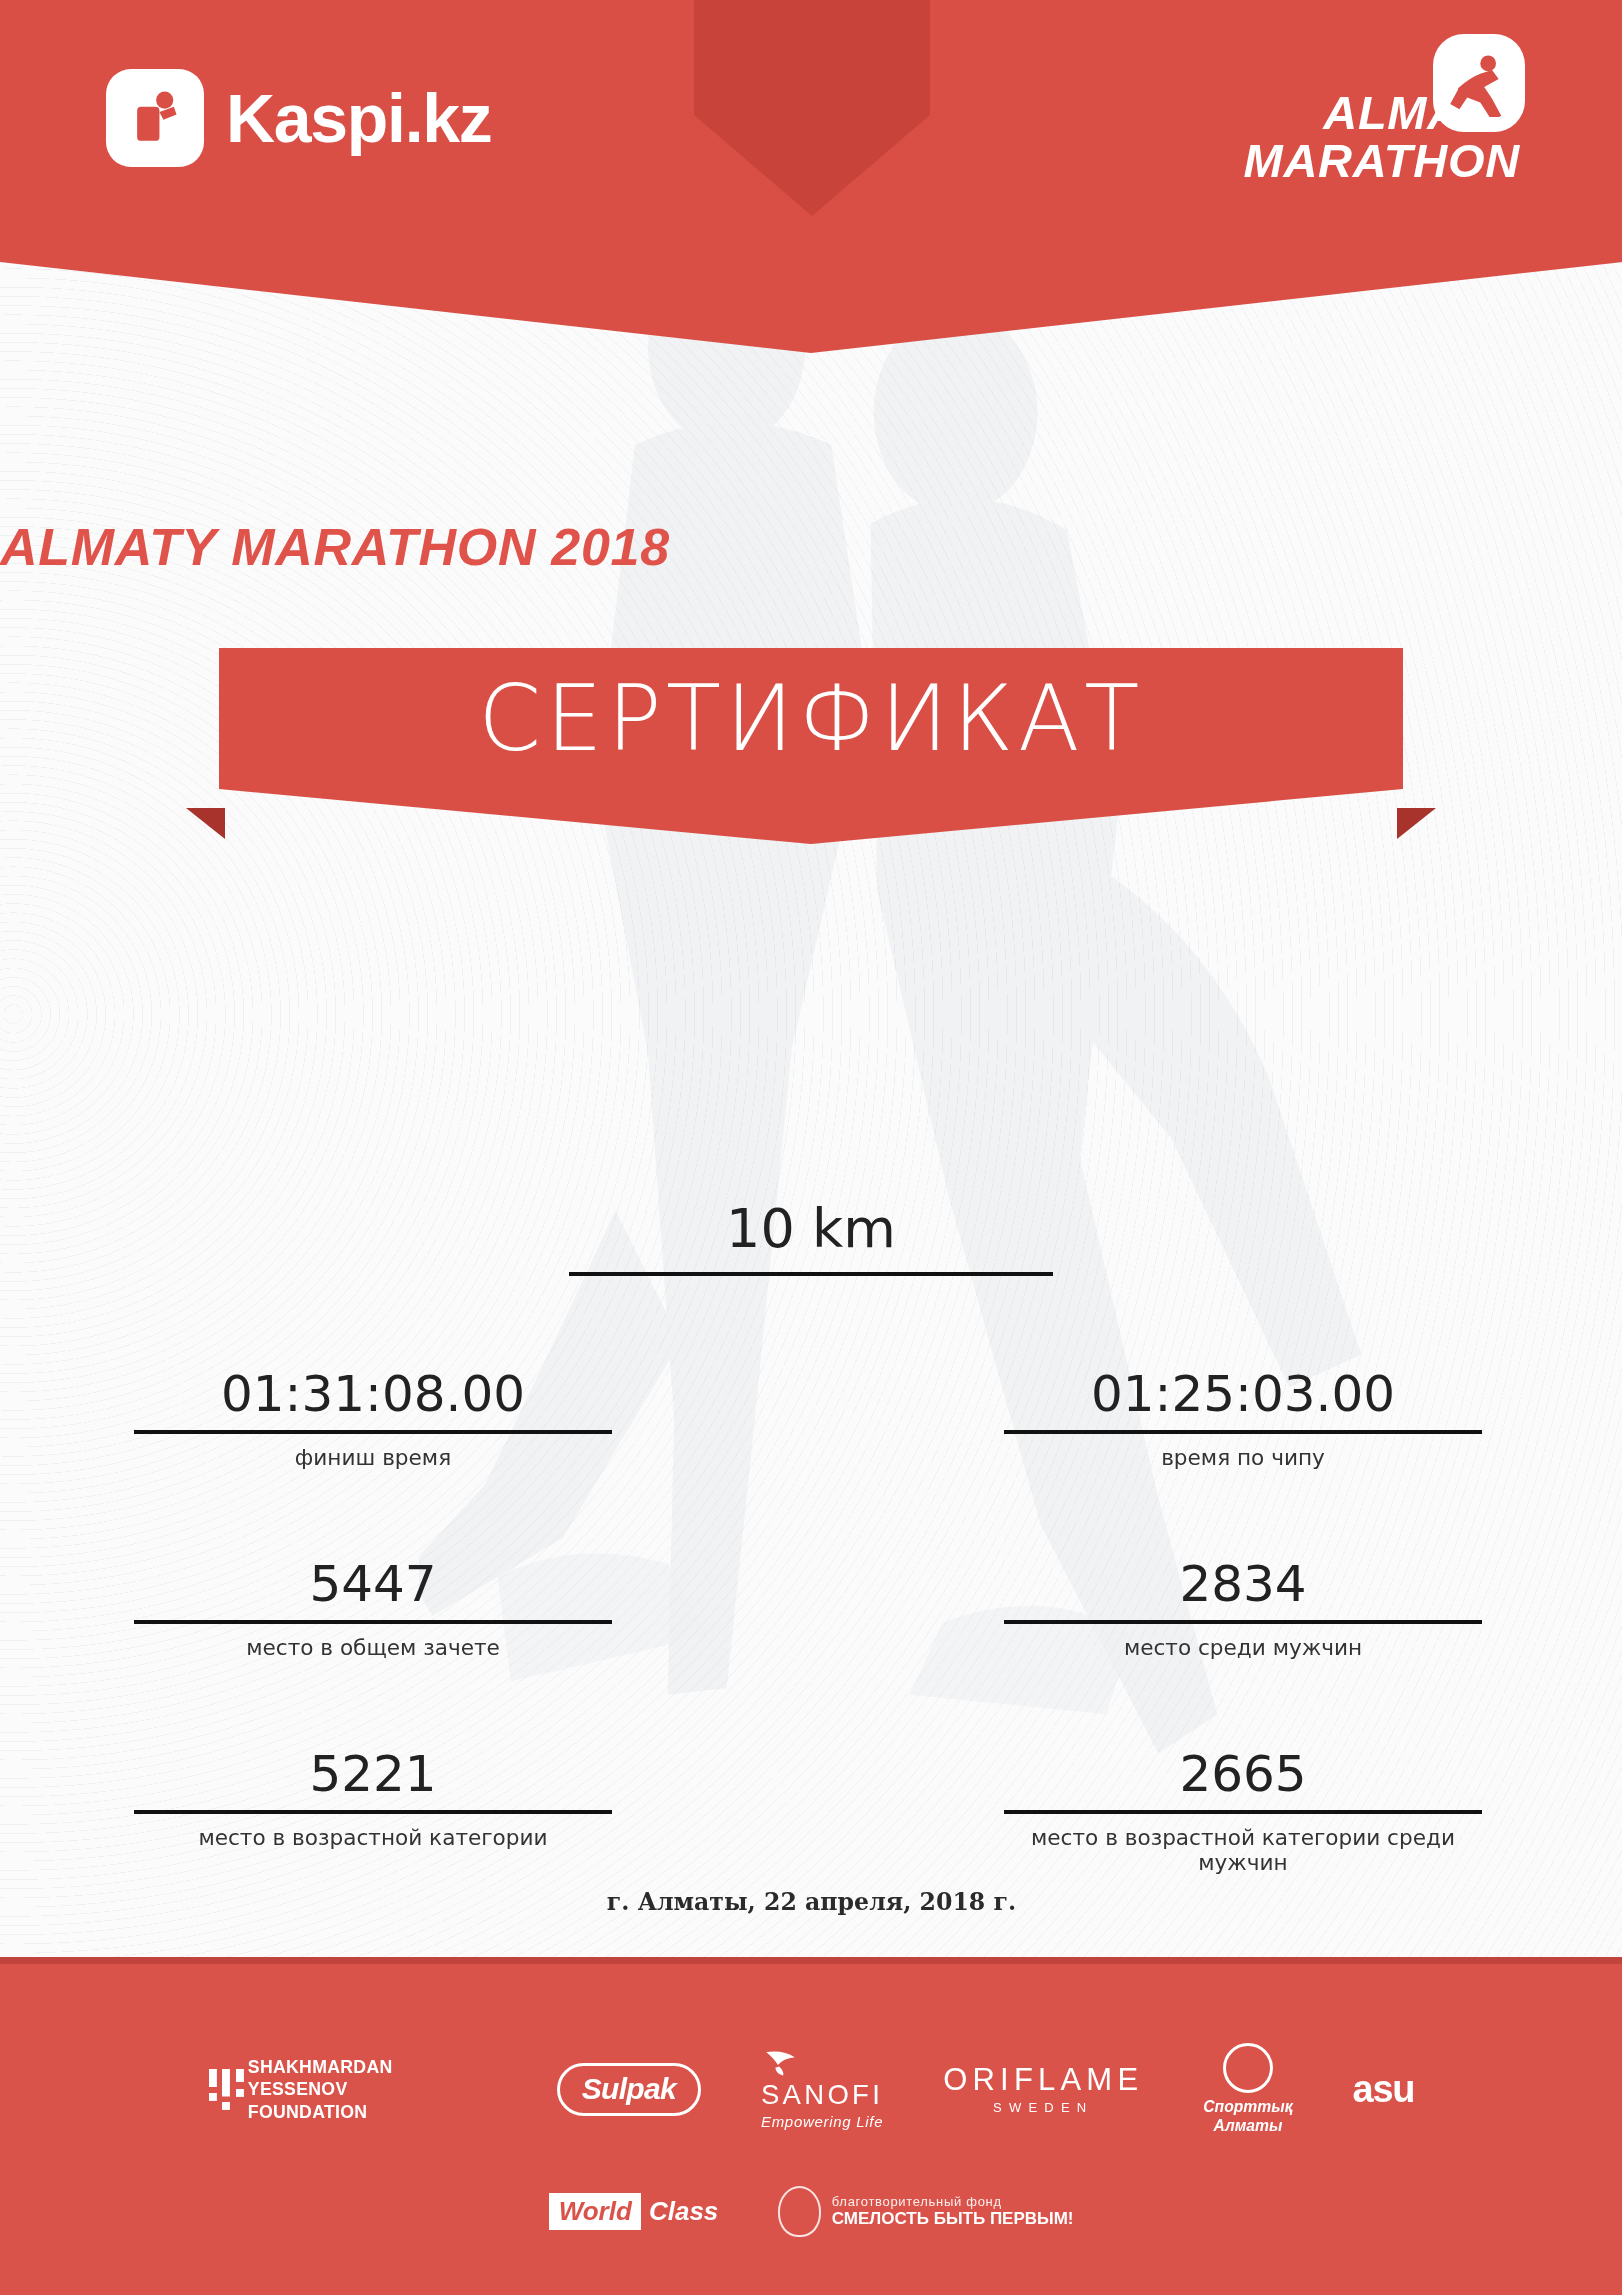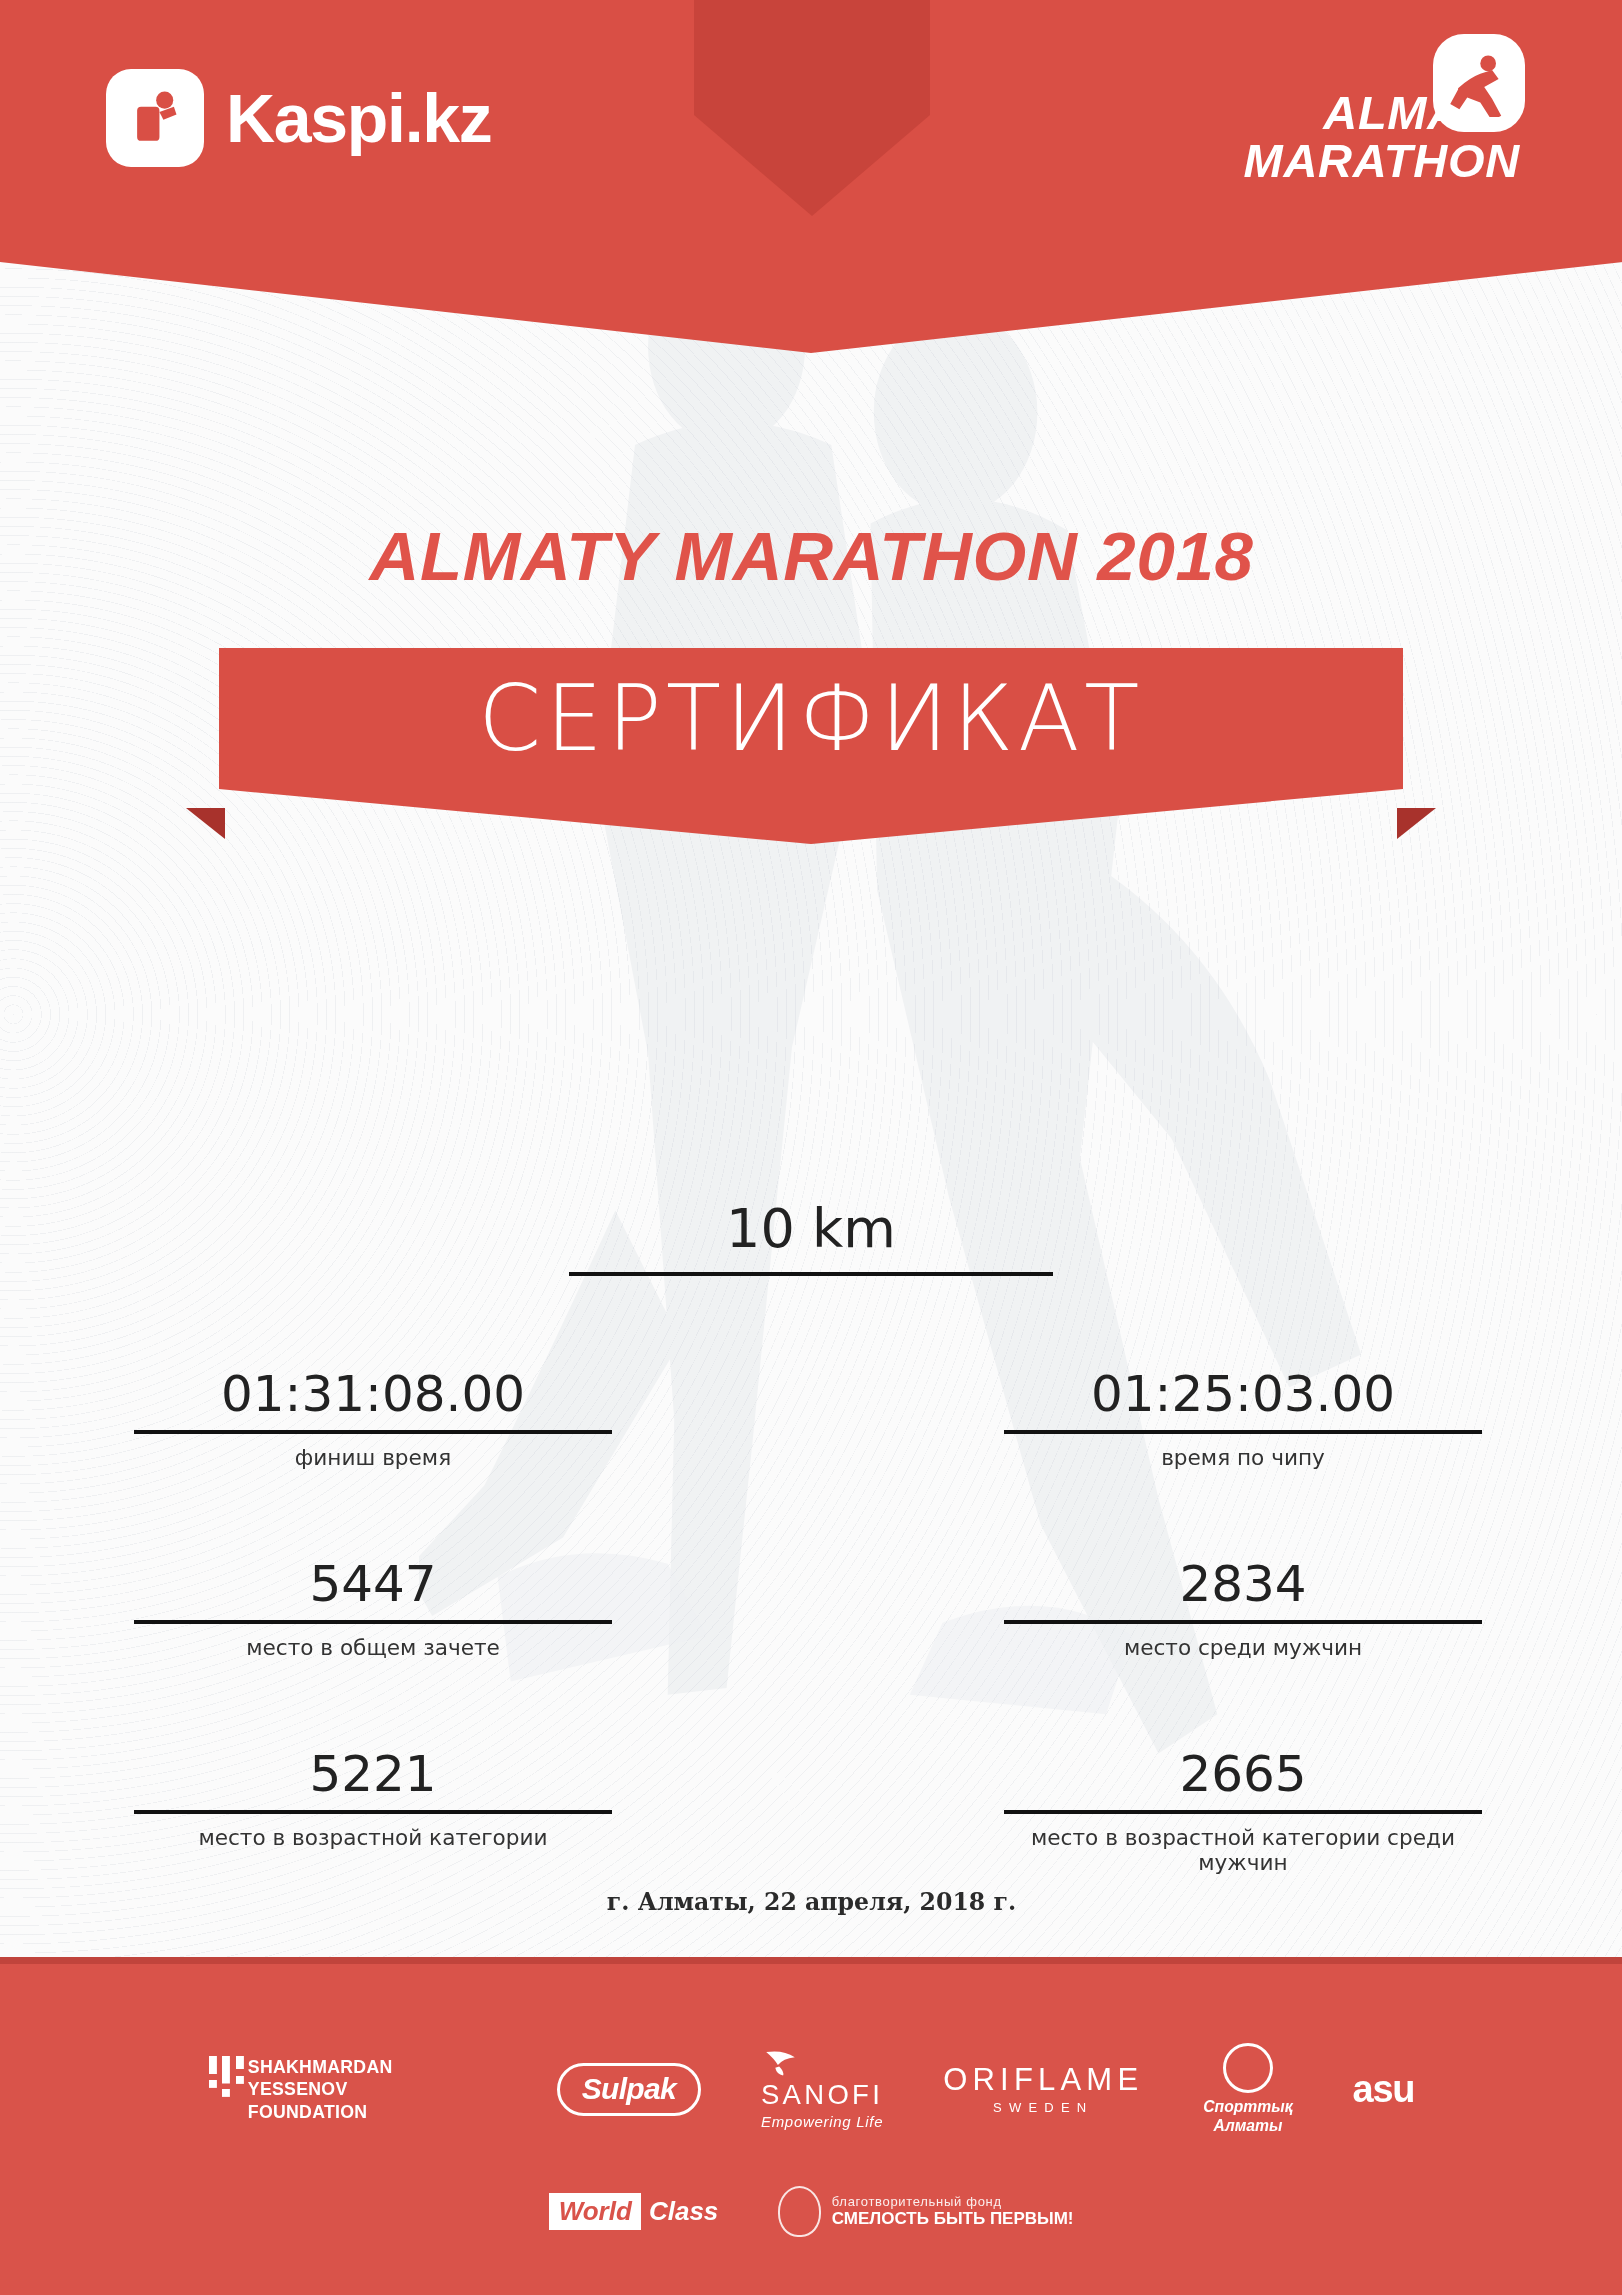--- a/index.html
+++ b/index.html
@@ -121,22 +121,21 @@
     height: 216px;
     background: #c8443b;
     clip-path: polygon(0 0, 236px 0, 236px 115px, 118px 216px, 0 115px);
   }
 
   
   .main-title {
     position: absolute;
     top: 517px;
     width: 1623px;
-    text-align: center;
-    font-size: 69px;
+    font-size: 52px;
     font-weight: bold;
     font-style: italic;
     color: #e0534a;
     letter-spacing: 0.7px;
   }
   .ribbon {
     position: absolute;
     left: 219px;
     top: 648px;
     width: 1184px;
@@ -273,21 +272,21 @@
     width: 1623px;
     display: flex;
     align-items: center;
     justify-content: center;
     gap: 60px;
     color: #ffffff;
   }
   .sponsor-row.r1 { top: 79px; }
   .sponsor-row.r2 { top: 222px; }
 
-  .sp { display: flex; gap: 4px; color: #ffffff; }
+  .sp { display: flex; align-items: center; gap: 4px; color: #ffffff; }
   .sp-yessenov {
     font-size: 17.7px;
     font-weight: bold;
     line-height: 1.25;
     letter-spacing: 0.3px;
     max-width: 249px;
   }
   .yessenov-mark {
     width: 35px; height: 41px;
     background:

